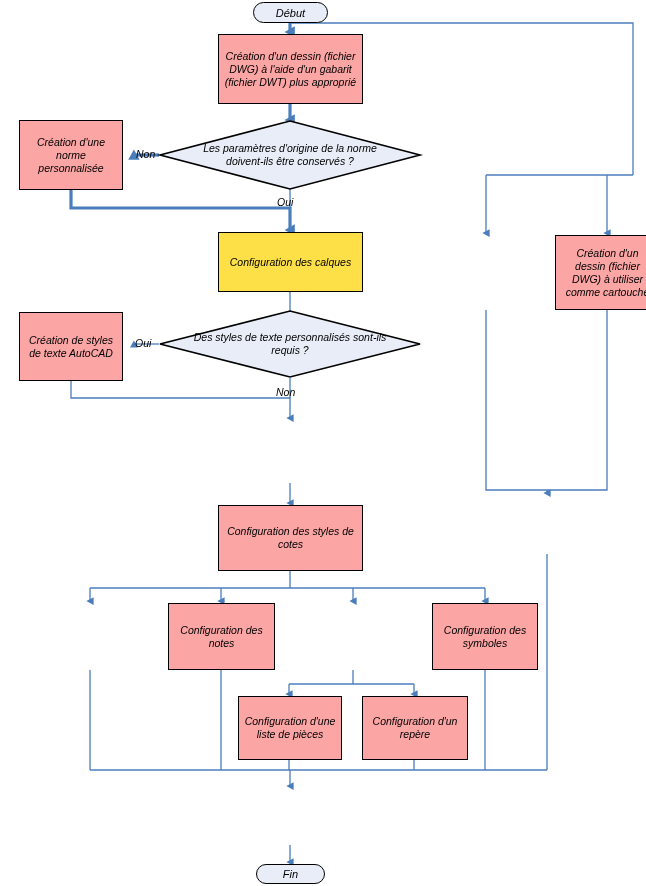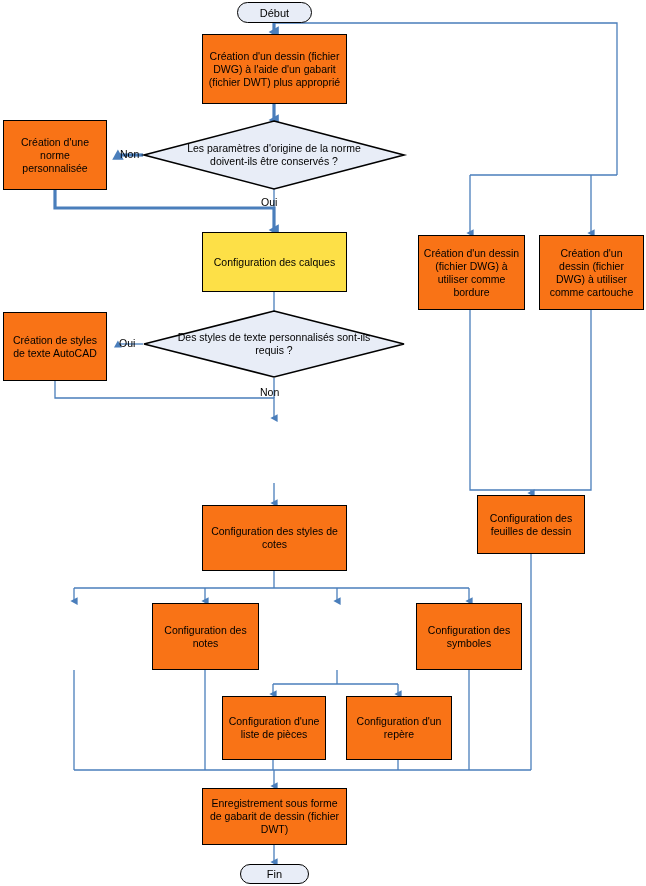--- a/index.html
+++ b/index.html
@@ -9,39 +9,40 @@
   }
   body {
     width: 646px;
     height: 886px;
     position: relative;
     font-family: "Liberation Sans", sans-serif;
     overflow: hidden;
   }
   #canvas {
     position: absolute;
-    left: 0; top: 0;
+    left: 16px; top: 0;
     width: 528px;
     height: 886px;
+    font-style: italic;
   }
   svg.edges {
     position: absolute;
     left: 0; top: 0;
     width: 646px;
     height: 886px;
     pointer-events: none;
   }
   .node {
     position: absolute;
     box-sizing: border-box;
     display: flex;
     align-items: center;
     justify-content: center;
     text-align: center;
-    background: #f97316;
+    background: #fca5a5;
     border: 1px solid #000000;
     color: #000000;
     font-size: 10.5px;
     line-height: 13px;
     padding: 2px 4px;
     z-index: 3;
   }
   .node.process {
     border: 1px solid #000000;
   }
@@ -188,23 +189,20 @@
   </div>
 
   <div class="node process" style="left:3px; top:120px; width:104px; height:70px;">
     <span>Création d'une norme personnalisée</span>
   </div>
 
   <div class="node process highlight" style="left:202px; top:232px; width:145px; height:60px;">
     <span>Configuration des calques</span>
   </div>
 
-  <div class="node process" style="left:418px; top:235px; width:107px; height:75px;">
-    <span>Création d'un dessin (fichier DWG) à utiliser comme bordure</span>
-  </div>
 
   <div class="node process" style="left:539px; top:235px; width:105px; height:75px;">
     <span>Création d'un dessin (fichier DWG) à utiliser comme cartouche</span>
   </div>
 
   <div class="decision" style="left:143px; top:310px; width:262px; height:68px;">
     <svg width="262" height="68" viewBox="0 0 262 68" xmlns="http://www.w3.org/2000/svg">
       <polygon points="131,1 261,34 131,67 1,34" fill="#e8edf7" stroke="#000000" stroke-width="1.6"></polygon>
     </svg>
     <div class="dtext">Des styles de texte personnalisés sont-ils requis ?</div>
@@ -212,45 +210,39 @@
 
   <div class="node process" style="left:3px; top:312px; width:104px; height:69px;">
     <span>Création de styles de texte AutoCAD</span>
   </div>
 
 
   <div class="node process" style="left:202px; top:505px; width:145px; height:66px;">
     <span>Configuration des styles de cotes</span>
   </div>
 
-  <div class="node process" style="left:477px; top:495px; width:108px; height:59px;">
-    <span>Configuration des feuilles de dessin</span>
-  </div>
 
 
   <div class="node process" style="left:152px; top:603px; width:107px; height:67px;">
     <span>Configuration des notes</span>
   </div>
 
 
   <div class="node process" style="left:416px; top:603px; width:106px; height:67px;">
     <span>Configuration des symboles</span>
   </div>
 
   <div class="node process" style="left:222px; top:696px; width:104px; height:64px;">
     <span>Configuration d'une liste de pièces</span>
   </div>
 
   <div class="node process" style="left:346px; top:696px; width:106px; height:64px;">
     <span>Configuration d'un repère</span>
   </div>
 
-  <div class="node process" style="left:202px; top:788px; width:145px; height:57px;">
-    <span>Enregistrement sous forme de gabarit de dessin (fichier DWT)</span>
-  </div>
 
   <div class="terminator" style="left:240px; top:864px; width:69px; height:20px;">
     <span>Fin</span>
   </div>
 
   <div class="edge-label" style="left:120px; top:148px;">Non</div>
 
   <div class="edge-label" style="left:261px; top:196px;">Oui</div>
 
   <div class="edge-label" style="left:119px; top:337px;">Oui</div>

